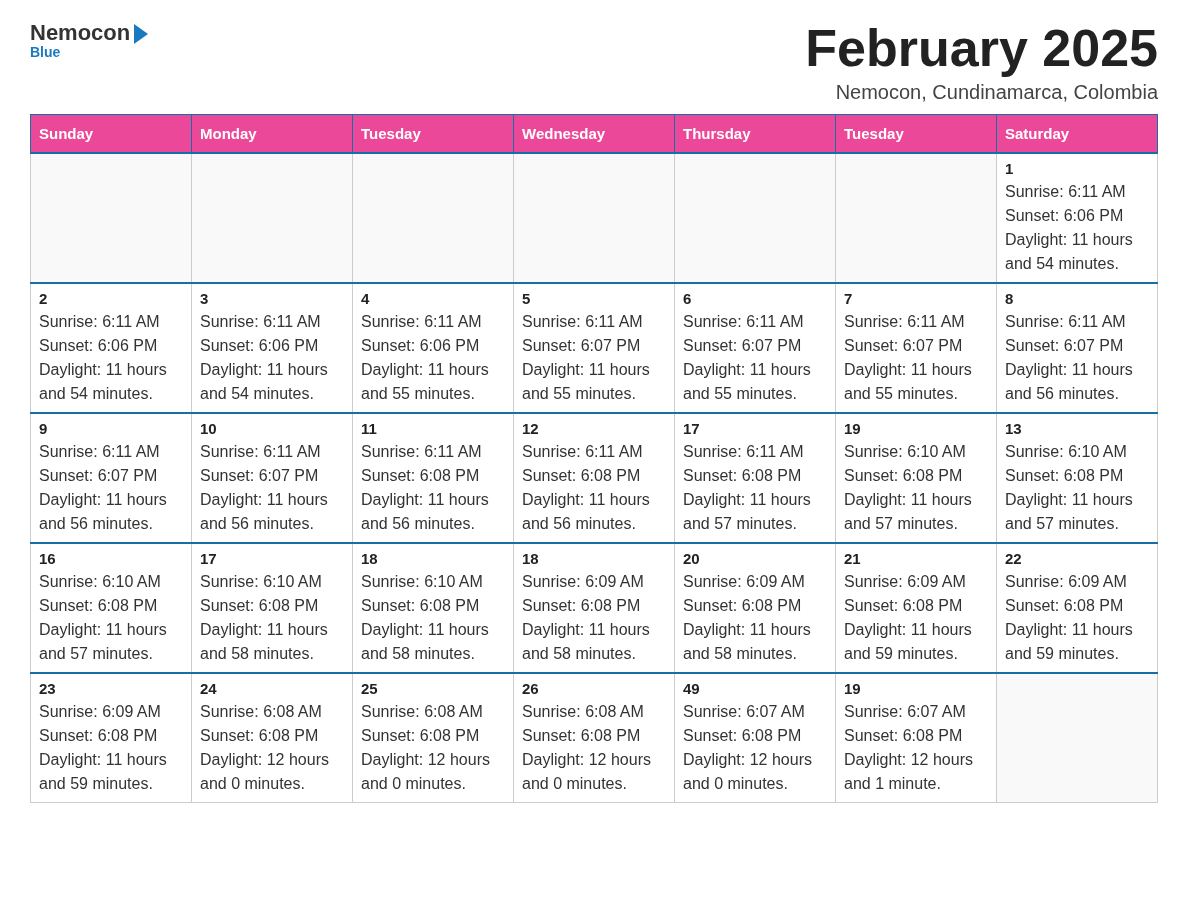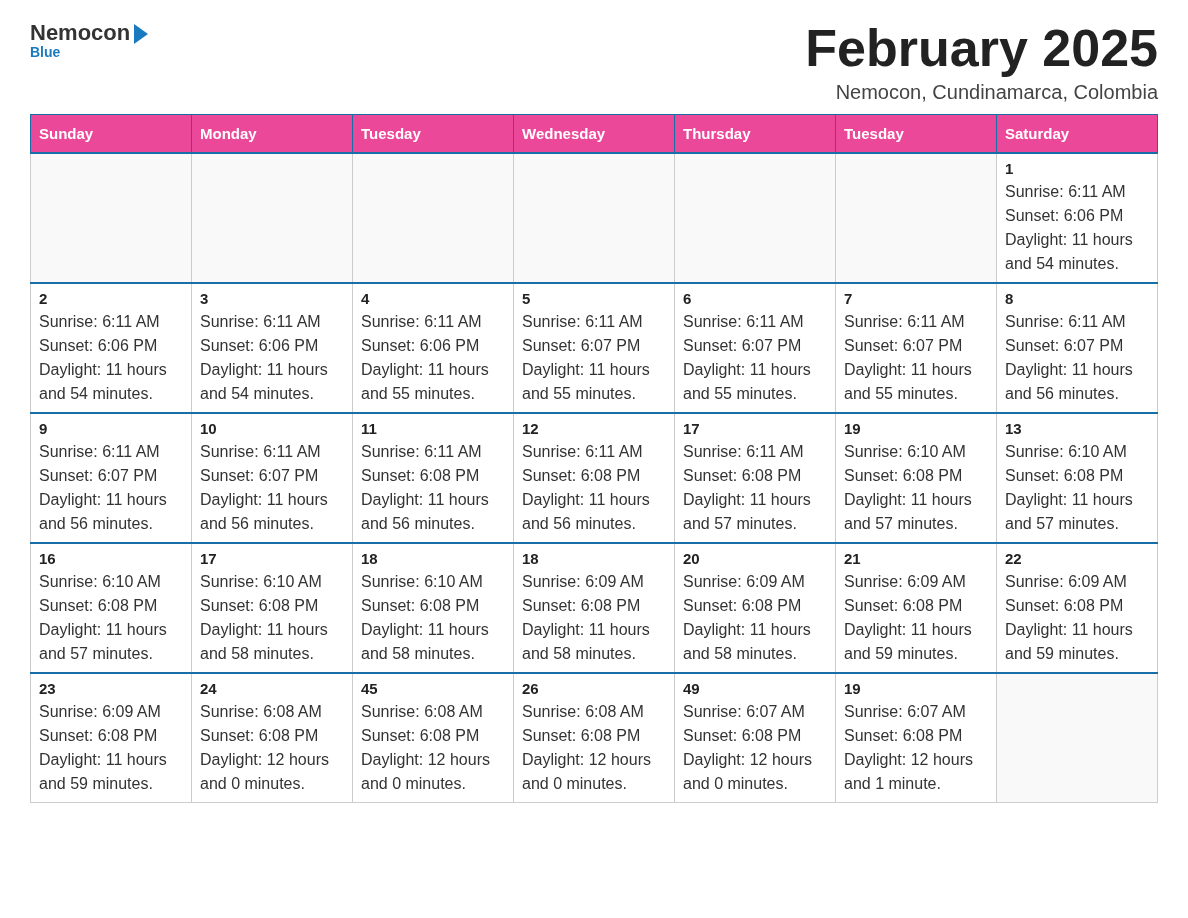--- a/index.html
+++ b/index.html
@@ -308,21 +308,21 @@
 and 59 minutes.</div>
         </td>
         <td>
           <span class="day-num">24</span>
           <div class="day-info">Sunrise: 6:08 AM
 Sunset: 6:08 PM
 Daylight: 12 hours
 and 0 minutes.</div>
         </td>
         <td>
-          <span class="day-num">45</span>
+          <span class="day-num">25</span>
           <div class="day-info">Sunrise: 6:08 AM
 Sunset: 6:08 PM
 Daylight: 12 hours
 and 0 minutes.</div>
         </td>
         <td>
           <span class="day-num">26</span>
           <div class="day-info">Sunrise: 6:08 AM
 Sunset: 6:08 PM
 Daylight: 12 hours

